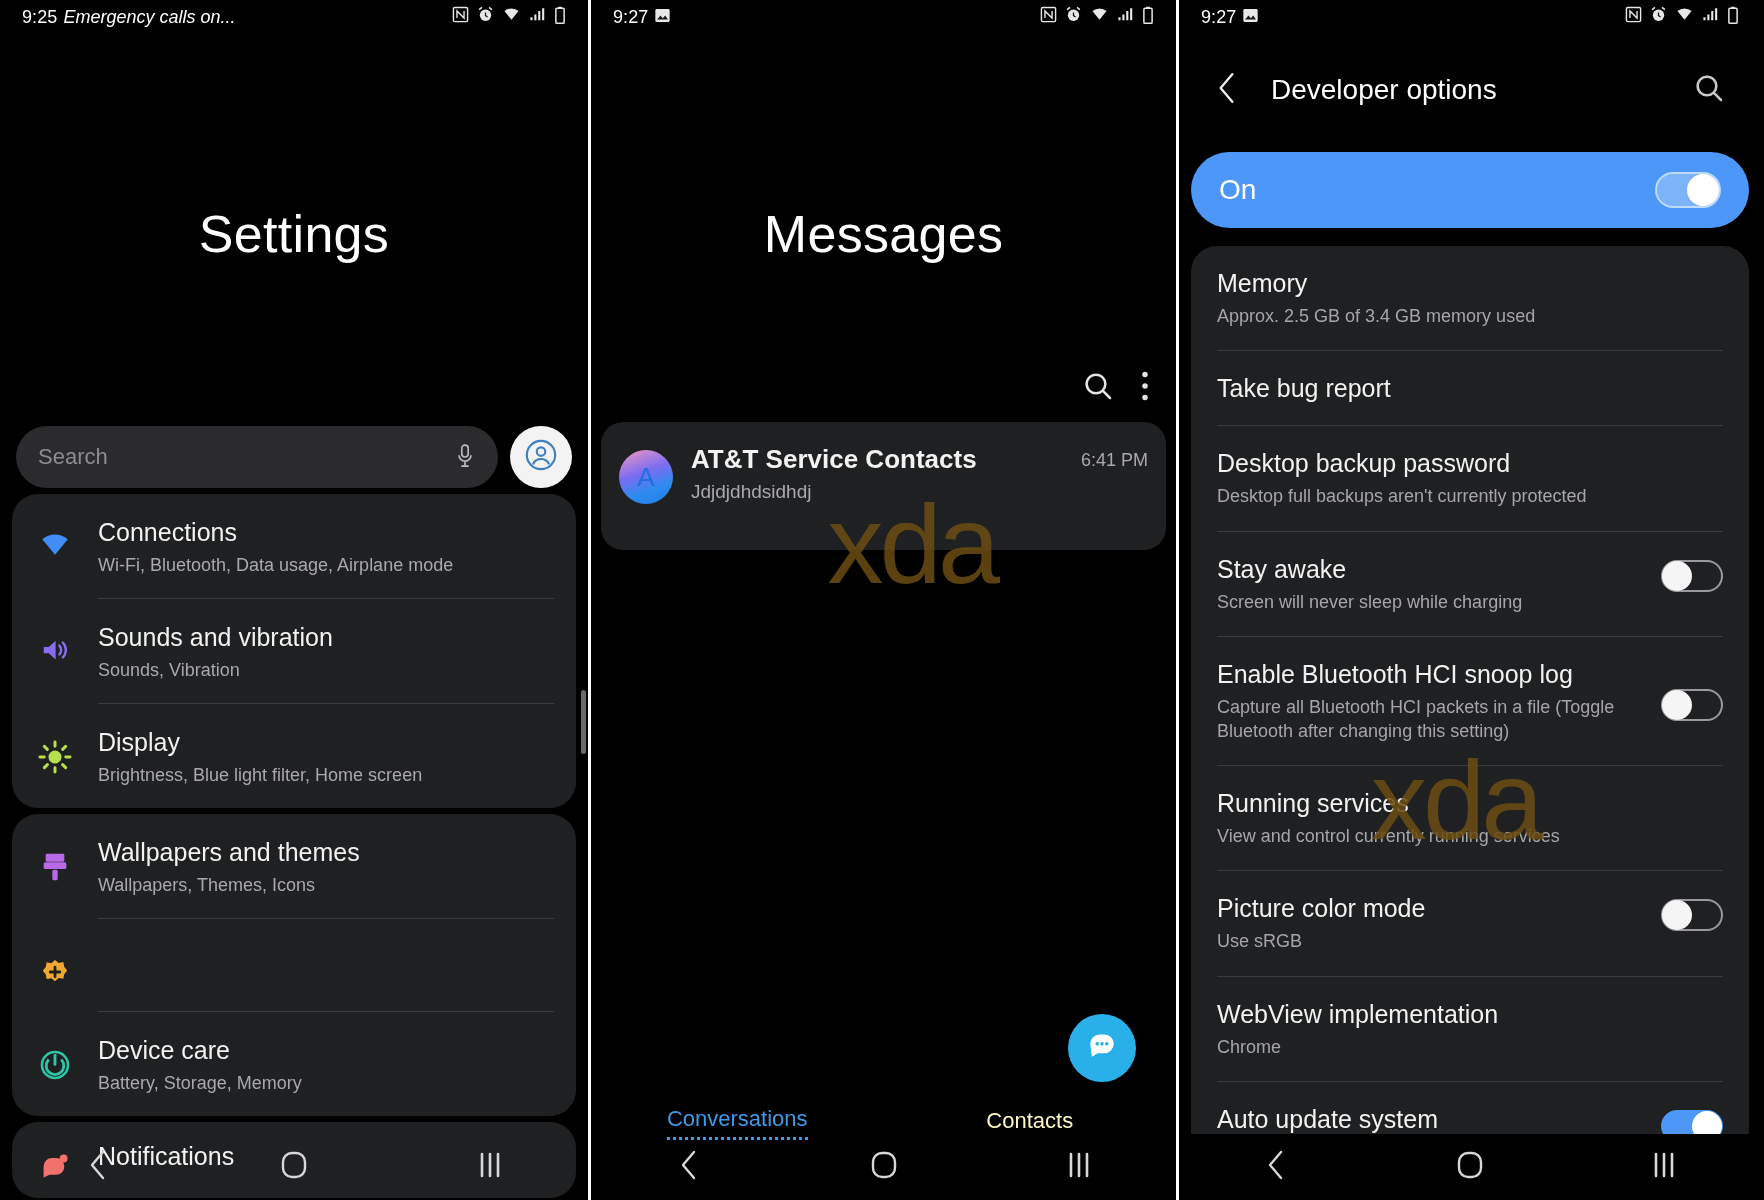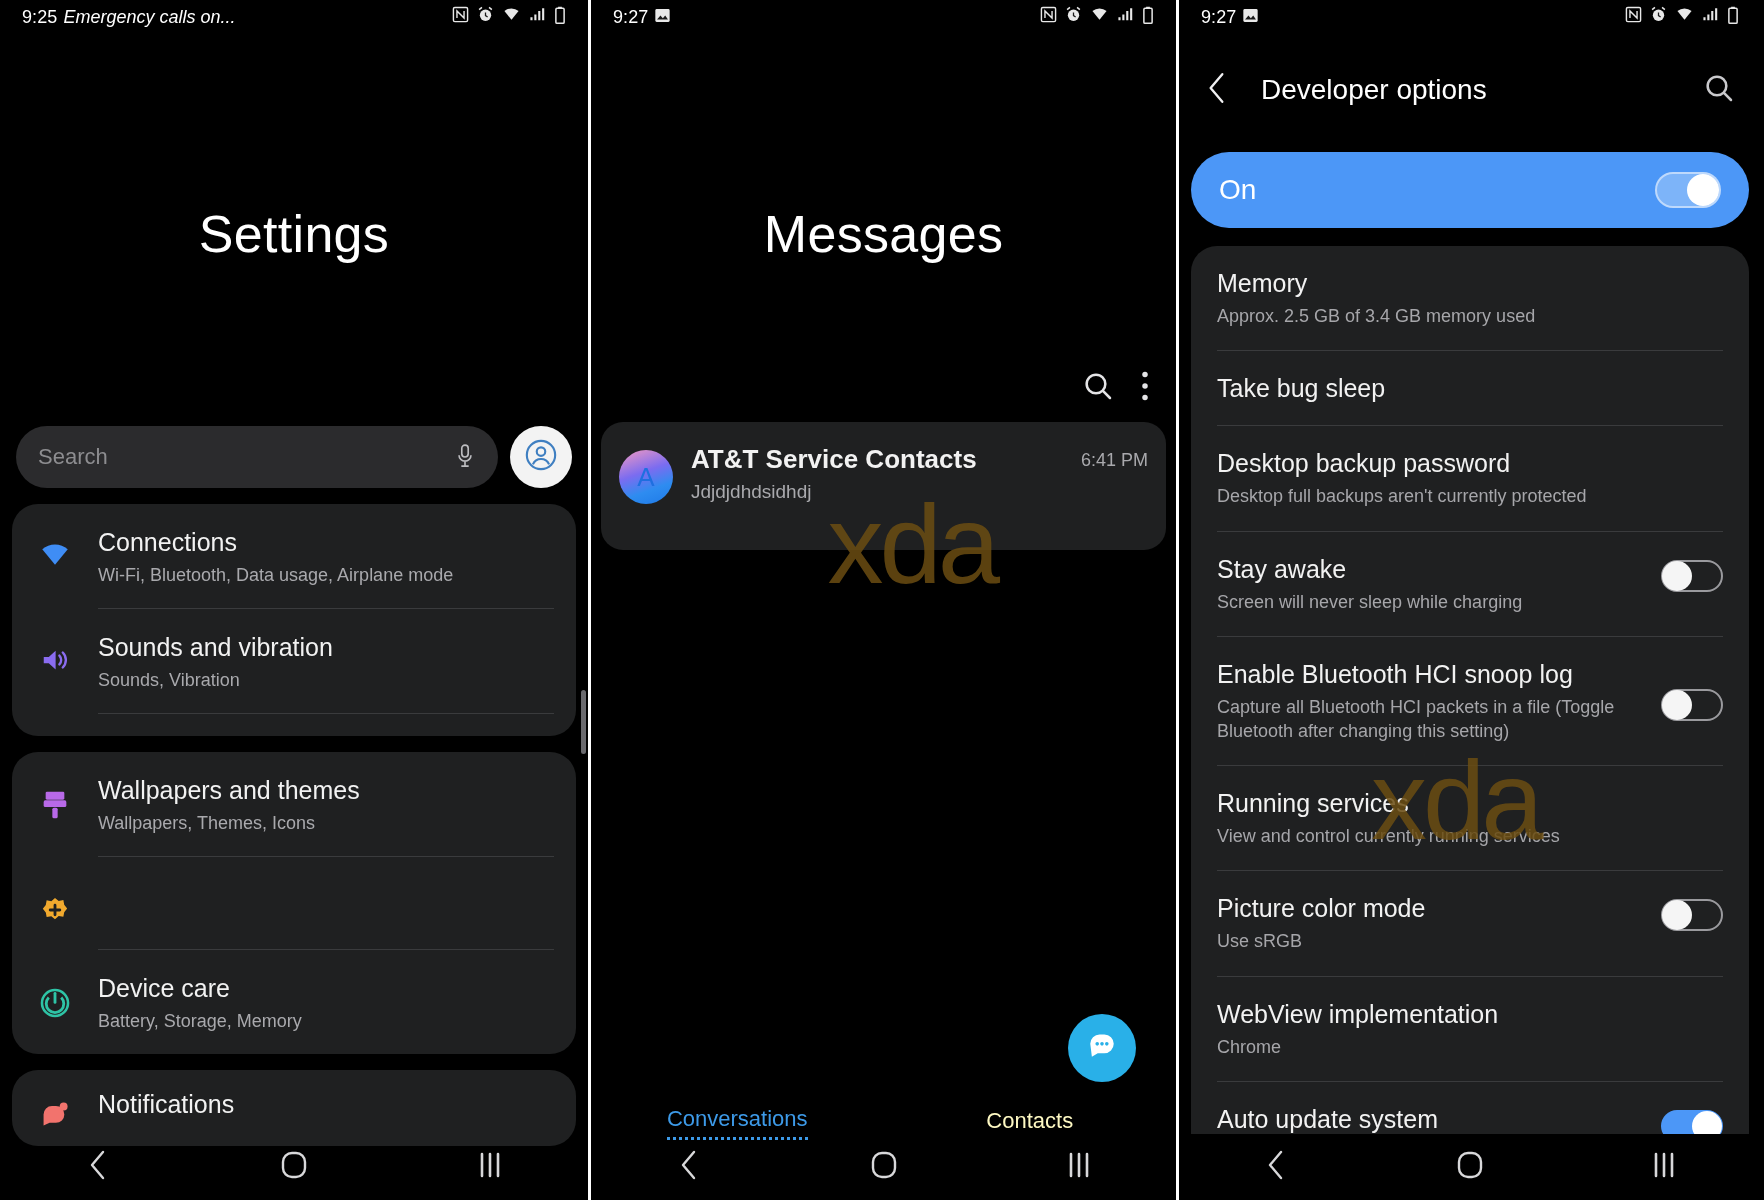--- a/index.html
+++ b/index.html
@@ -47,21 +47,21 @@
   .search-placeholder { color:#8d8d90; font-size:22px; flex:1; }
   .mic-icon { width:22px; height:30px; flex:0 0 auto; }
   .profile-btn {
     width:62px; height:62px; border-radius:50%;
     background:#f3f3f3; display:flex; align-items:center; justify-content:center;
     flex:0 0 auto;
   }
 
   
   .card {
-    background:#1f2021; border-radius:26px; margin:16px 12px 0 12px;
+    background:#1f2021; border-radius:26px; margin:6px 12px 0 12px;
     overflow:hidden; position:relative;
   }
   .srow { display:flex; align-items:flex-start; padding:14px 0 0 0; position:relative; }
   .srow-ico {
     width:86px; flex:0 0 86px; display:flex; justify-content:center;
     padding-top:22px;
   }
   .srow-body { flex:1; padding:10px 22px 0 0; }
   .srow-title { color:#f2f2f2; font-size:25px; line-height:1.18; font-weight:400; }
   .srow-sub { color:#a9a9ad; font-size:18px; margin-top:6px; line-height:1.25; }
@@ -99,21 +99,21 @@
   .tab { flex:1; text-align:center; font-size:22px; }
   .tab .lbl { display:inline-block; padding-bottom:5px; }
   .tab.active .lbl {
     color:#3d9ae8;
     border-bottom:3px dotted #3d9ae8;
   }
   .tab.inactive .lbl { color:#fef9c3; }
 
   
   .dev-header {
-    display:flex; align-items:center; padding:0 26px; height:84px; margin-top:14px;
+    display:flex; align-items:center; padding:0 36px; height:84px; margin-top:14px;
   }
   .dev-back { width:34px; flex:0 0 34px; }
   .dev-title { color:#fff; font-size:28px; margin-left:22px; flex:1; }
   .dev-search { width:32px; flex:0 0 32px; }
   .master-toggle {
     background:#4c97f7; border-radius:38px; margin:20px 12px 0 12px;
     height:76px; display:flex; align-items:center; padding:0 28px;
   }
   .master-toggle .lbl { color:#fff; font-size:28px; flex:1; }
   .dev-card {
@@ -262,20 +262,34 @@
               <path d="M15.5 8.5a5 5 0 0 1 0 7M18.2 6a8.5 8.5 0 0 1 0 12" stroke="#8a6cf0" stroke-width="1.9" fill="none" stroke-linecap="round"></path>
             </svg>
         </div>
         <div class="srow-body">
           <div class="srow-title">Sounds and vibration</div>
           <div class="srow-sub">Sounds, Vibration</div>
         </div>
       </div>
       <div class="srow-pad"></div>
         <div class="divider"></div>
+      <div class="srow">
+        <div class="srow-ico">
+          <svg width="36" height="34" viewBox="0 0 24 24">
+              <circle cx="12" cy="12" r="4.6" fill="#b5e04a"></circle>
+              <g stroke="#b5e04a" stroke-width="2.1" stroke-linecap="round">
+                <path d="M12 1.4v3M12 19.6v3M1.4 12h3M19.6 12h3M4.5 4.5l2.1 2.1M17.4 17.4l2.1 2.1M19.5 4.5l-2.1 2.1M6.6 17.4l-2.1 2.1"></path>
+              </g>
+            </svg>
+        </div>
+        <div class="srow-body">
+          <div class="srow-title">Display</div>
+          <div class="srow-sub">Brightness, Blue light filter, Home screen</div>
+        </div>
+      </div>
       <div class="srow-pad"></div>
 
     </div>
 
     <div class="scrollhint"></div>
 
     <div class="card">
       <div class="srow">
         <div class="srow-ico">
           <svg width="32" height="34" viewBox="0 0 24 24">
@@ -563,21 +577,21 @@
         <div class="drow-body">
           <div class="drow-title">Memory</div>
           <div class="drow-sub">Approx. 2.5 GB of 3.4 GB memory used</div>
         </div>
       </div>
       <div class="drow-pad"></div>
         <div class="ddiv"></div>
 
       <div class="drow">
         <div class="drow-body">
-          <div class="drow-title">Take bug sleep</div>
+          <div class="drow-title">Take bug report</div>
         </div>
       </div>
       <div class="drow-pad"></div>
         <div class="ddiv"></div>
 
       <div class="drow">
         <div class="drow-body">
           <div class="drow-title">Desktop backup password</div>
           <div class="drow-sub">Desktop full backups aren't currently protected</div>
         </div>

